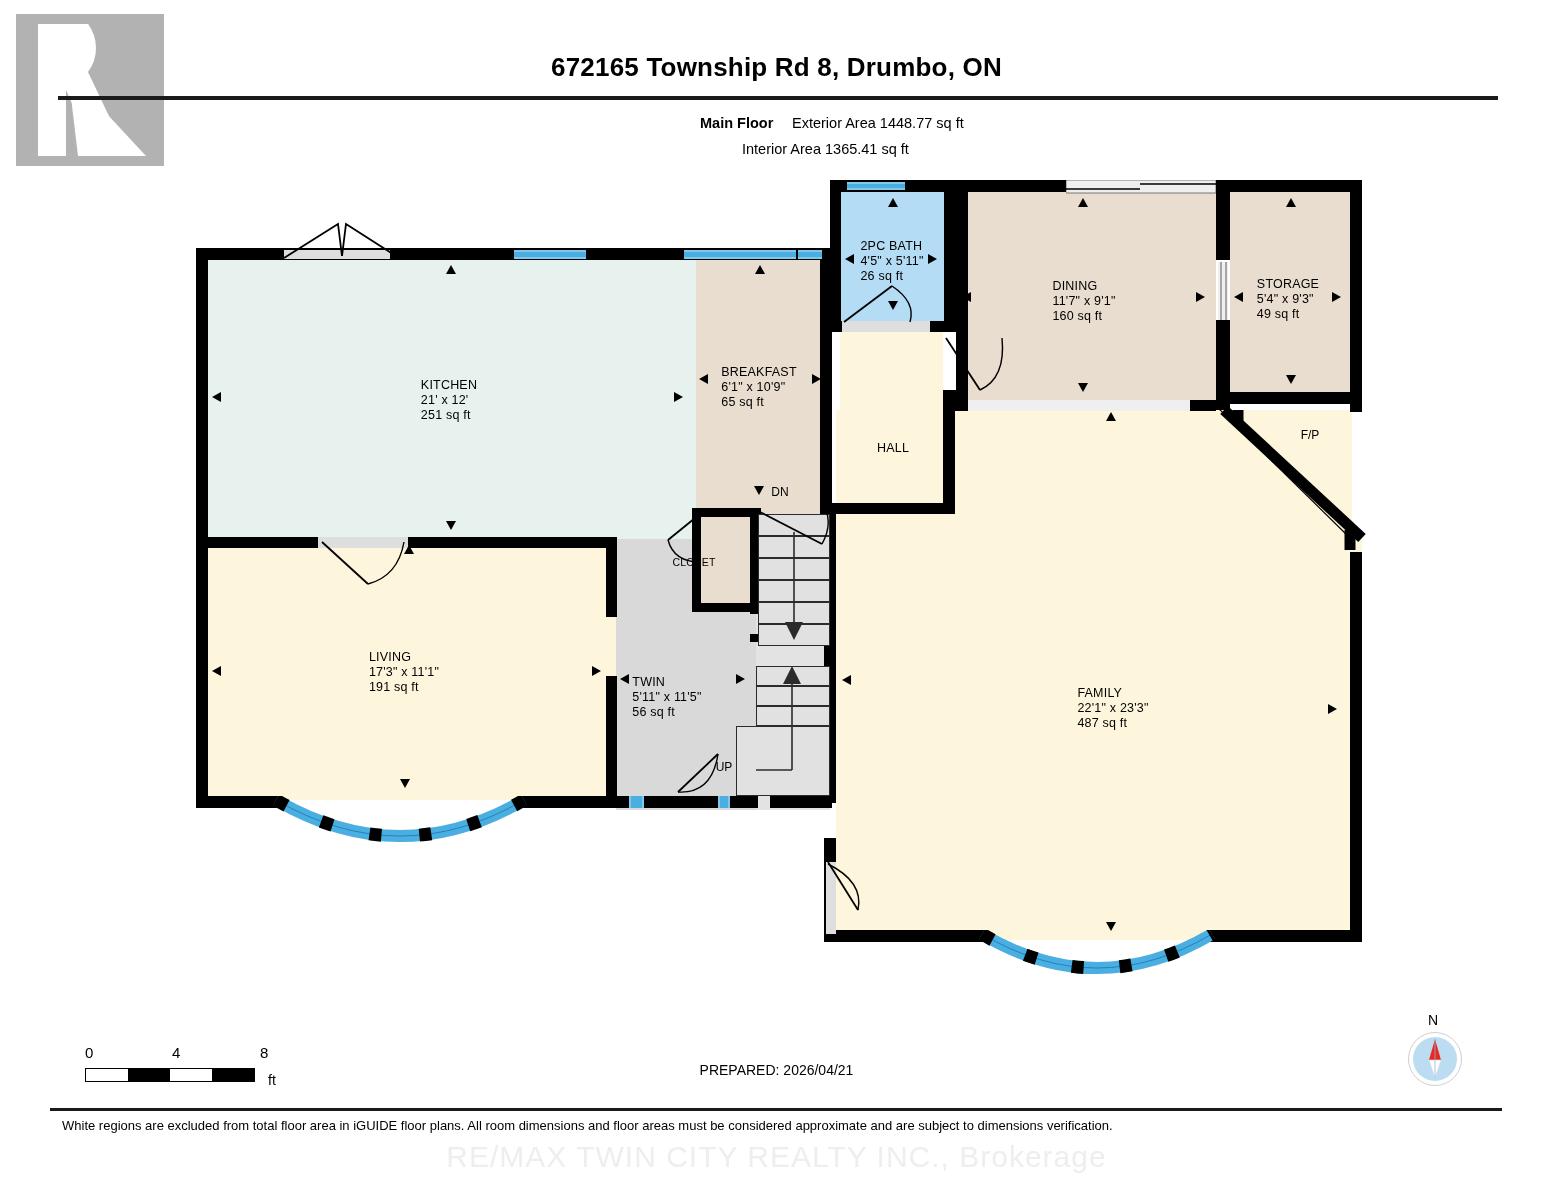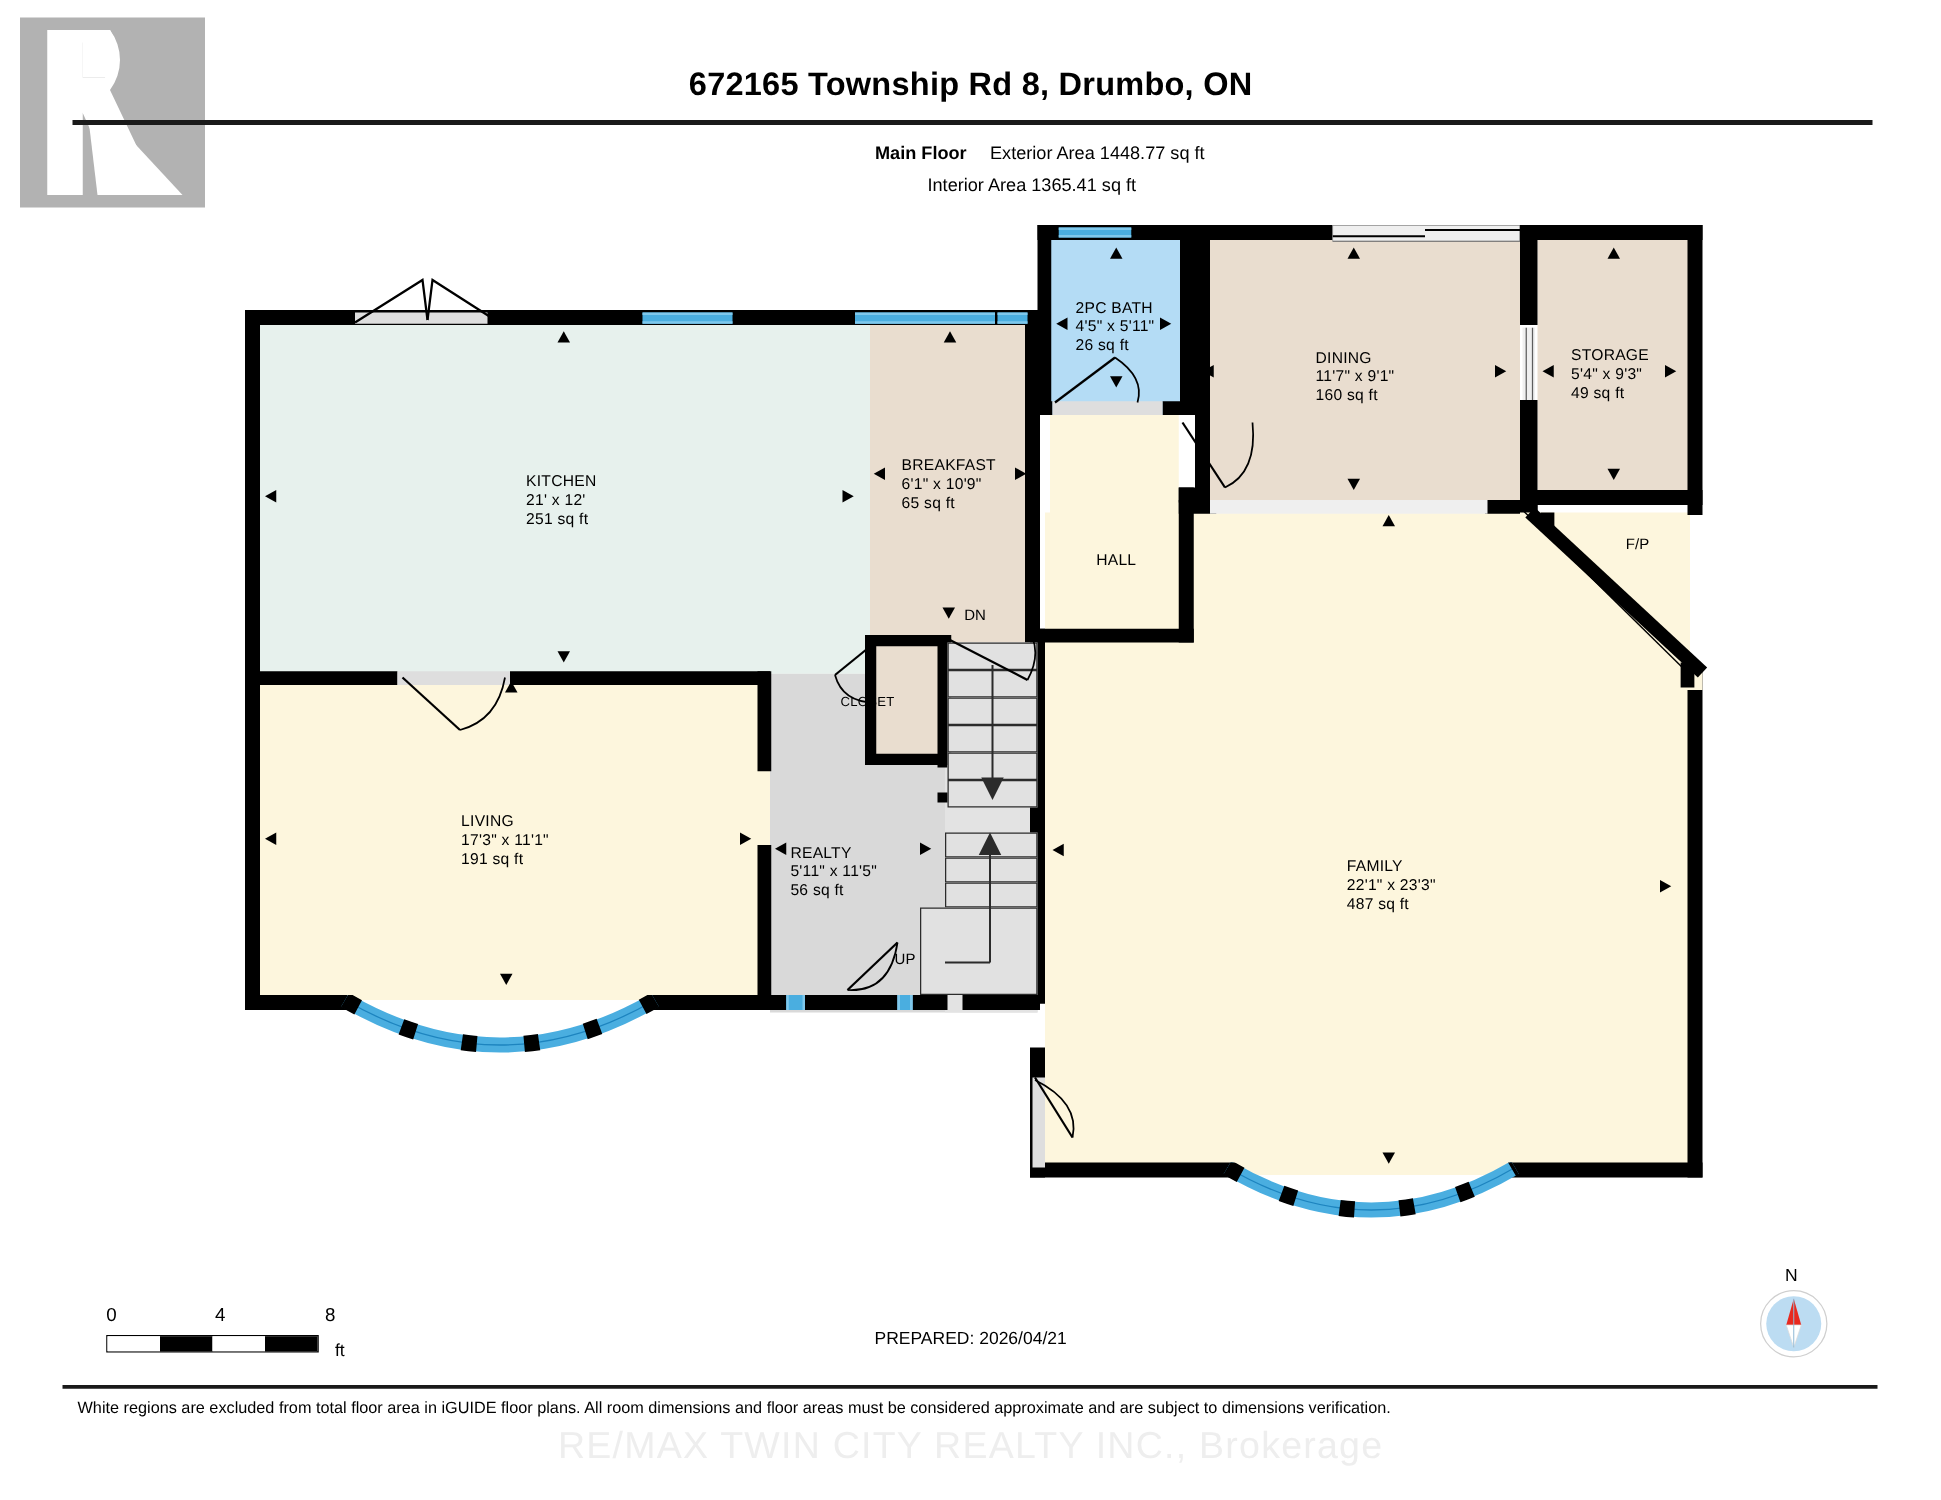--- a/index.html
+++ b/index.html
@@ -347,21 +347,21 @@
     <div class="nm" style="font-size:10.5px;">CLOSET</div>
   </div>
 
   <div class="rlabel" style="left:404px; top:650px;">
     <div class="nm">LIVING</div>
     <div class="dm">17'3" x 11'1"</div>
     <div class="ar">191 sq ft</div>
   </div>
 
   <div class="rlabel" style="left:667px; top:675px;">
-    <div class="nm">REALTY</div>
+    <div class="nm">TWIN</div>
     <div class="dm">5'11" x 11'5"</div>
     <div class="ar">56 sq ft</div>
   </div>
 
   <div class="rlabel" style="left:1113px; top:686px;">
     <div class="nm">FAMILY</div>
     <div class="dm">22'1" x 23'3"</div>
     <div class="ar">487 sq ft</div>
   </div>
 

